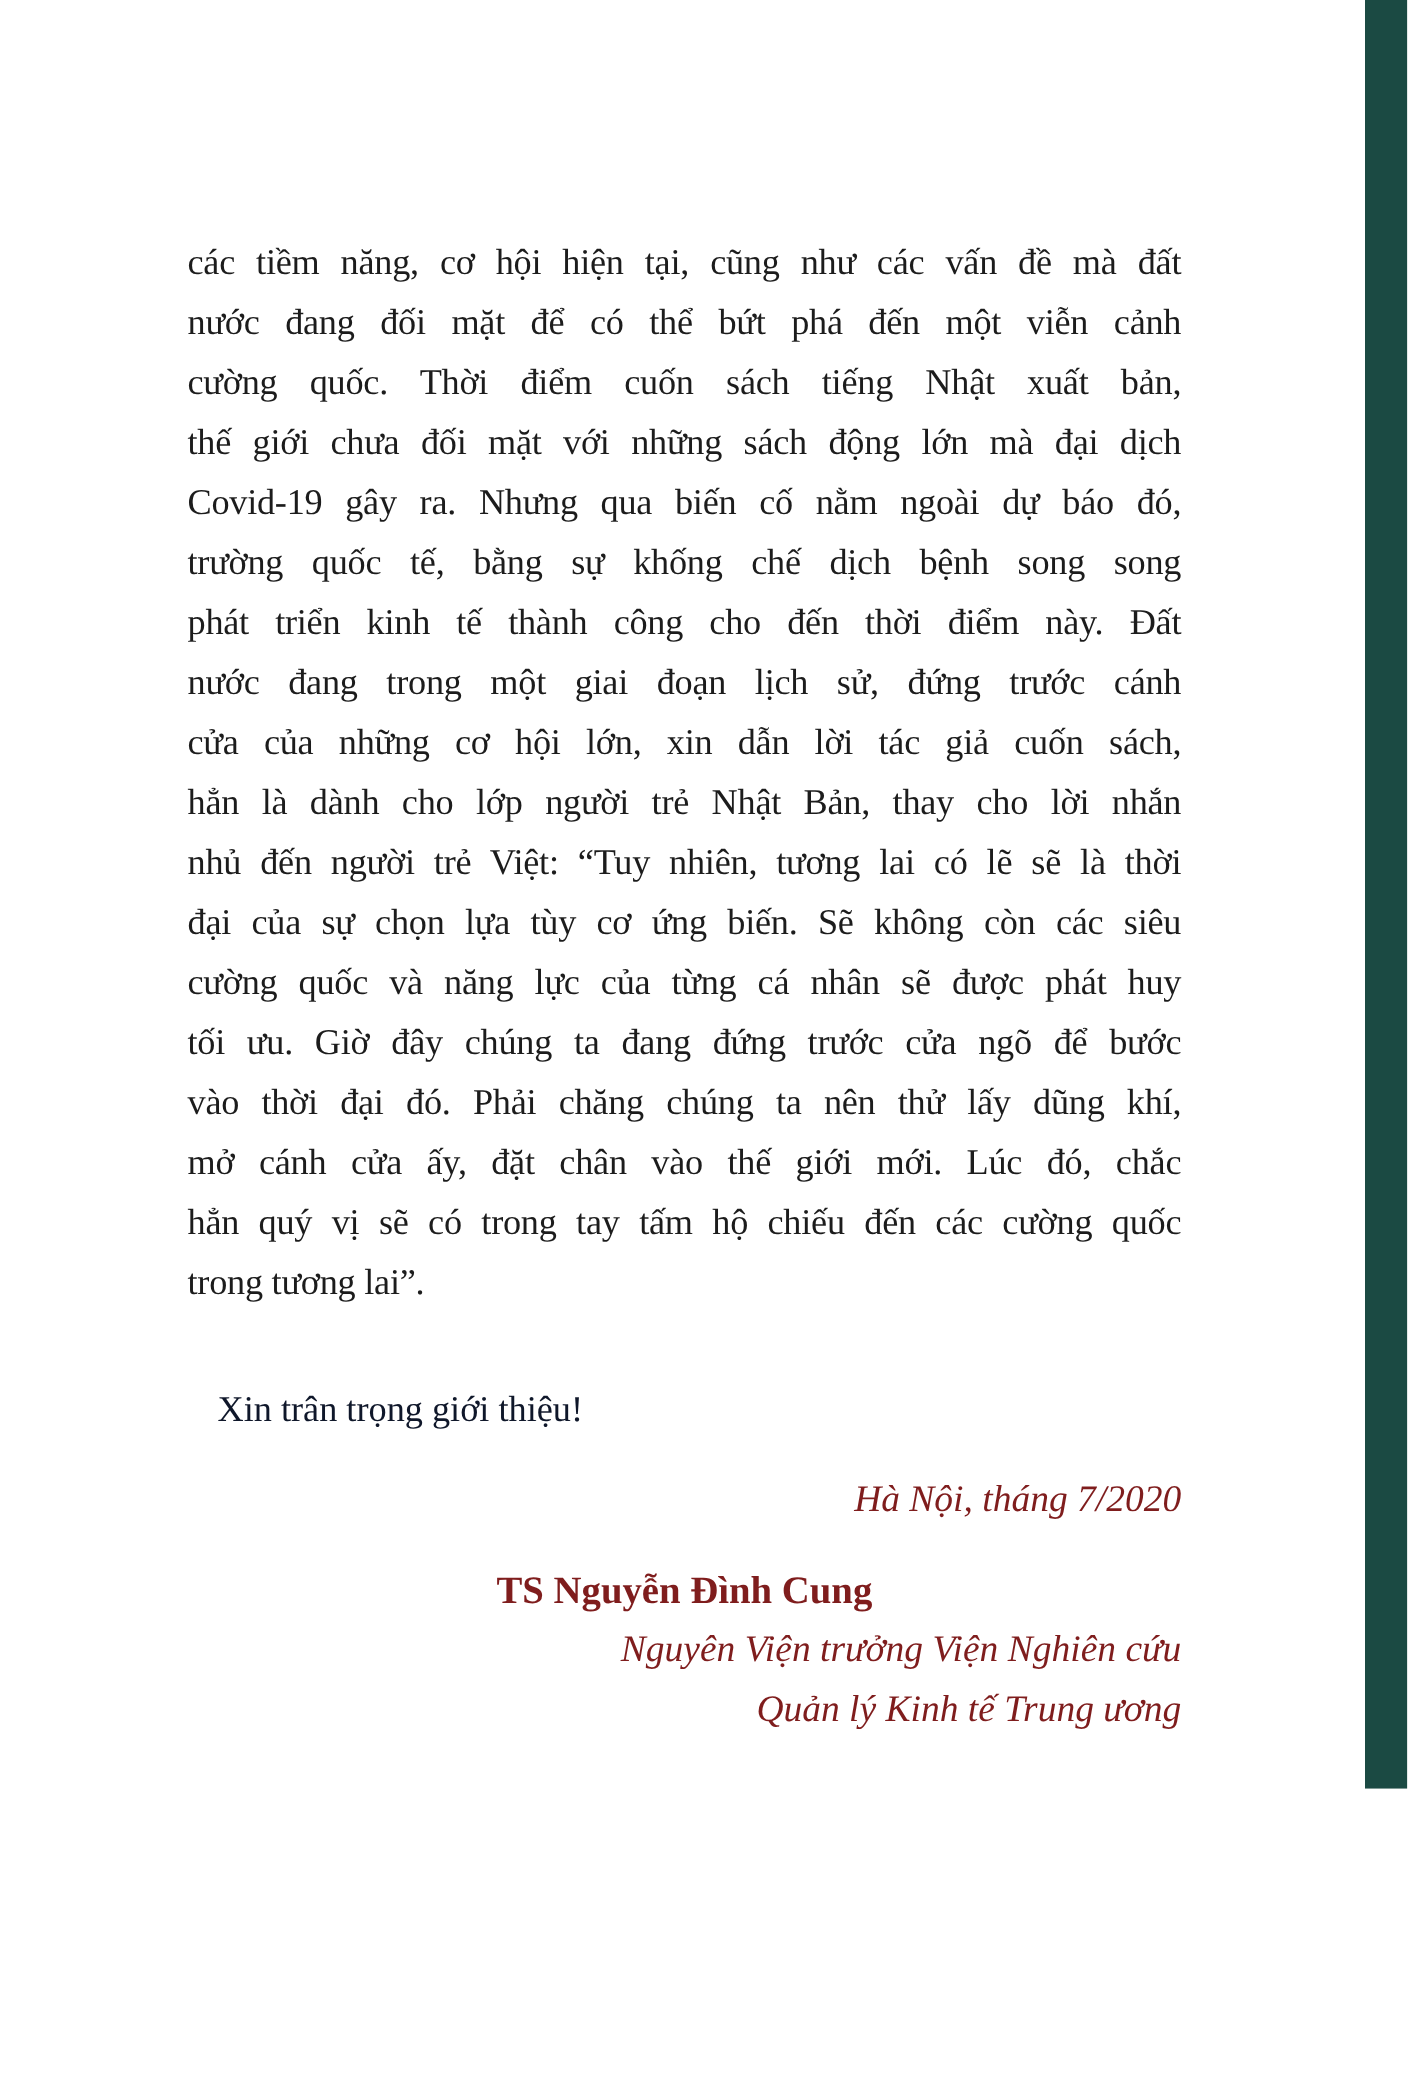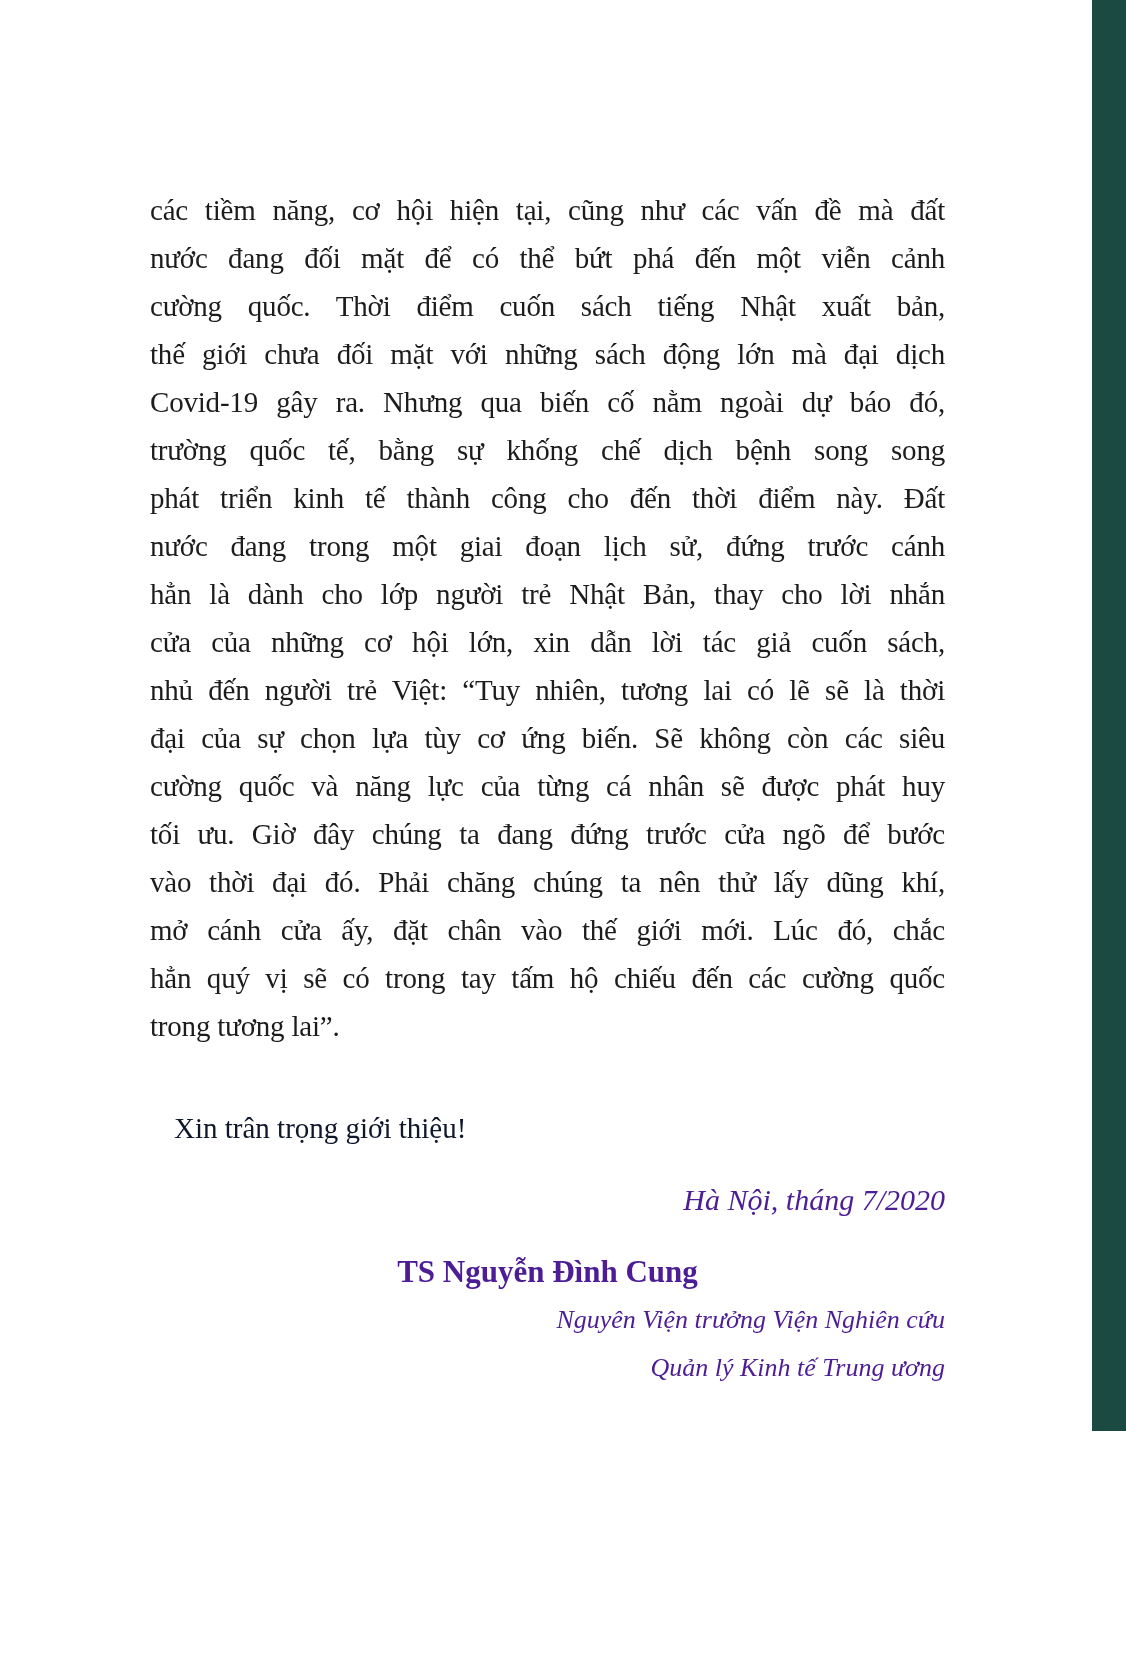--- a/index.html
+++ b/index.html
@@ -43,37 +43,37 @@
   }
   .closing-line {
     margin-top: 54px;
     font-size: 29px;
     line-height: 48px;
     color: #0f172a;
     text-indent: 24px;
   }
   .sig-block {
     text-align: right;
-    color: #4c1d95;
+    color: #7f1d1d;
   }
   .sig-place-date {
     margin-top: 24px;
     font-size: 30px;
     line-height: 48px;
     font-style: italic;
   }
   .sig-author {
     margin-top: 24px;
     font-size: 31px;
     line-height: 48px;
     font-weight: bold;
     text-align: center;
   }
   .sig-title {
-    font-size: 26px;
+    font-size: 30px;
     line-height: 48px;
     font-style: italic;
   }
   .footer {
     position: absolute;
     top: 1482px;
     right: 181px;
     height: 36px;
     display: flex;
     align-items: baseline;
@@ -109,22 +109,22 @@
 
     <div>
         <div class="body-line">các tiềm năng, cơ hội hiện tại, cũng như các vấn đề mà đất</div>
         <div class="body-line">nước đang đối mặt để có thể bứt phá đến một viễn cảnh</div>
         <div class="body-line">cường quốc. Thời điểm cuốn sách tiếng Nhật xuất bản,</div>
         <div class="body-line">thế giới chưa đối mặt với những sách động lớn mà đại dịch</div>
         <div class="body-line">Covid-19 gây ra. Nhưng qua biến cố nằm ngoài dự báo đó,</div>
         <div class="body-line">trường quốc tế, bằng sự khống chế dịch bệnh song song</div>
         <div class="body-line">phát triển kinh tế thành công cho đến thời điểm này. Đất</div>
         <div class="body-line">nước đang trong một giai đoạn lịch sử, đứng trước cánh</div>
+        <div class="body-line">cửa của những cơ hội lớn, xin dẫn lời tác giả cuốn sách,</div>
         <div class="body-line">hẳn là dành cho lớp người trẻ Nhật Bản, thay cho lời nhắn</div>
-        <div class="body-line">cửa của những cơ hội lớn, xin dẫn lời tác giả cuốn sách,</div>
         <div class="body-line">nhủ đến người trẻ Việt: “Tuy nhiên, tương lai có lẽ sẽ là thời</div>
         <div class="body-line">đại của sự chọn lựa tùy cơ ứng biến. Sẽ không còn các siêu</div>
         <div class="body-line">cường quốc và năng lực của từng cá nhân sẽ được phát huy</div>
         <div class="body-line">tối ưu. Giờ đây chúng ta đang đứng trước cửa ngõ để bước</div>
         <div class="body-line">vào thời đại đó. Phải chăng chúng ta nên thử lấy dũng khí,</div>
         <div class="body-line">mở cánh cửa ấy, đặt chân vào thế giới mới. Lúc đó, chắc</div>
         <div class="body-line">hẳn quý vị sẽ có trong tay tấm hộ chiếu đến các cường quốc</div>
         <div class="body-line last">trong tương lai”.</div>
       </div>
 

